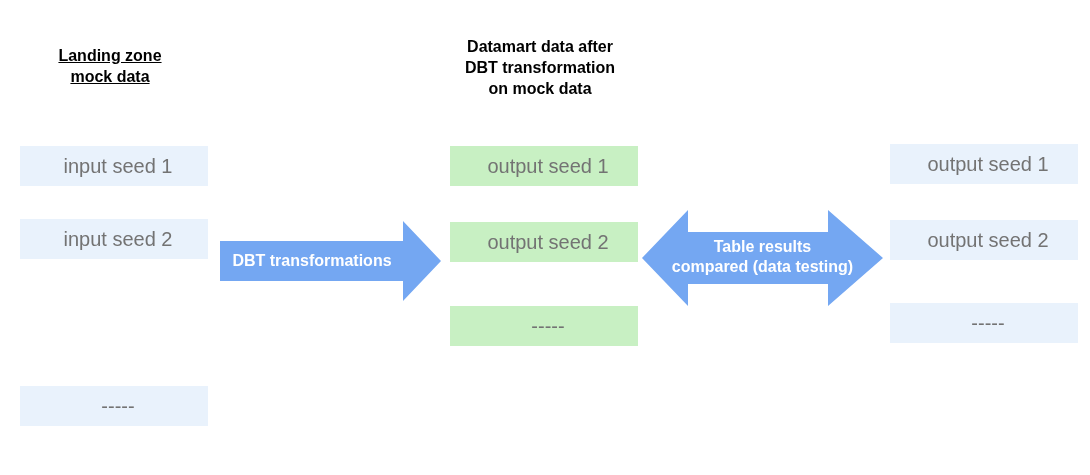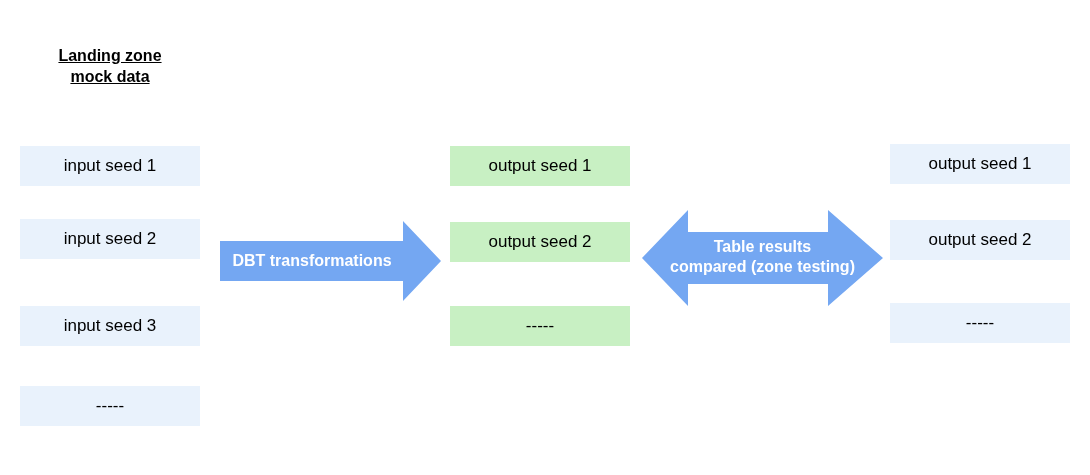--- a/index.html
+++ b/index.html
@@ -24,22 +24,23 @@
     color: #000000;
     white-space: pre-line;
   }
   .box {
     position: absolute;
     width: 180px;
     height: 40px;
     display: flex;
     align-items: center;
     justify-content: center;
-    font-size: 17px;
-    color: #000000;
+    font-size: 20px;
+    color: #737373;
+    padding-left: 8px;
   }
   .box.blue  { background: #e9f2fc; }
   .box.green { background: #c8f0c3; }
   .arrows-svg {
     position: absolute;
     left: 0; top: 0;
     width: 1090px;
     height: 475px;
   }
   .arrow-label {
@@ -58,31 +59,33 @@
 
 <div class="canvas">
 
   <svg class="arrows-svg" viewBox="0 0 1090 475" xmlns="http://www.w3.org/2000/svg">
     <polygon points="220,241 403,241 403,221 441,261 403,301 403,281 220,281" fill="#74a7f2"></polygon>
     <polygon points="642,258 688,210 688,232 828,232 828,210 883,258 828,306 828,284 688,284 688,306" fill="#74a7f2"></polygon>
   </svg>
 
   <div class="col-title" style="left:20px; top:45px; width:180px;text-decoration:underline;">Landing zone
 mock data</div>
+  <div class="col-title" style="left:430px; top:36px; width:220px;">Datamart data after
+DBT transformation
+on mock data</div>
 
   <div class="box blue" style="left:20px; top:146px;">input seed 1</div>
   <div class="box blue" style="left:20px; top:219px;">input seed 2</div>
-  <div class="box blue" style="left:20px; top:306px;">input seed 3</div>
   <div class="box blue" style="left:20px; top:386px;">-----</div>
 
   <div class="box green" style="left:450px; top:146px;">output seed 1</div>
   <div class="box green" style="left:450px; top:222px;">output seed 2</div>
   <div class="box green" style="left:450px; top:306px;">-----</div>
 
   <div class="box blue" style="left:890px; top:144px;">output seed 1</div>
   <div class="box blue" style="left:890px; top:220px;">output seed 2</div>
   <div class="box blue" style="left:890px; top:303px;">-----</div>
 
   <div class="arrow-label single" style="left:222px; top:241px; width:180px; height:48px;">DBT transformations</div>
   <div class="arrow-label" style="left:655px; top:237px; width:215px;">Table results
-compared (zone testing)</div>
+compared (data testing)</div>
 
 </div>
 
 </body></html>

